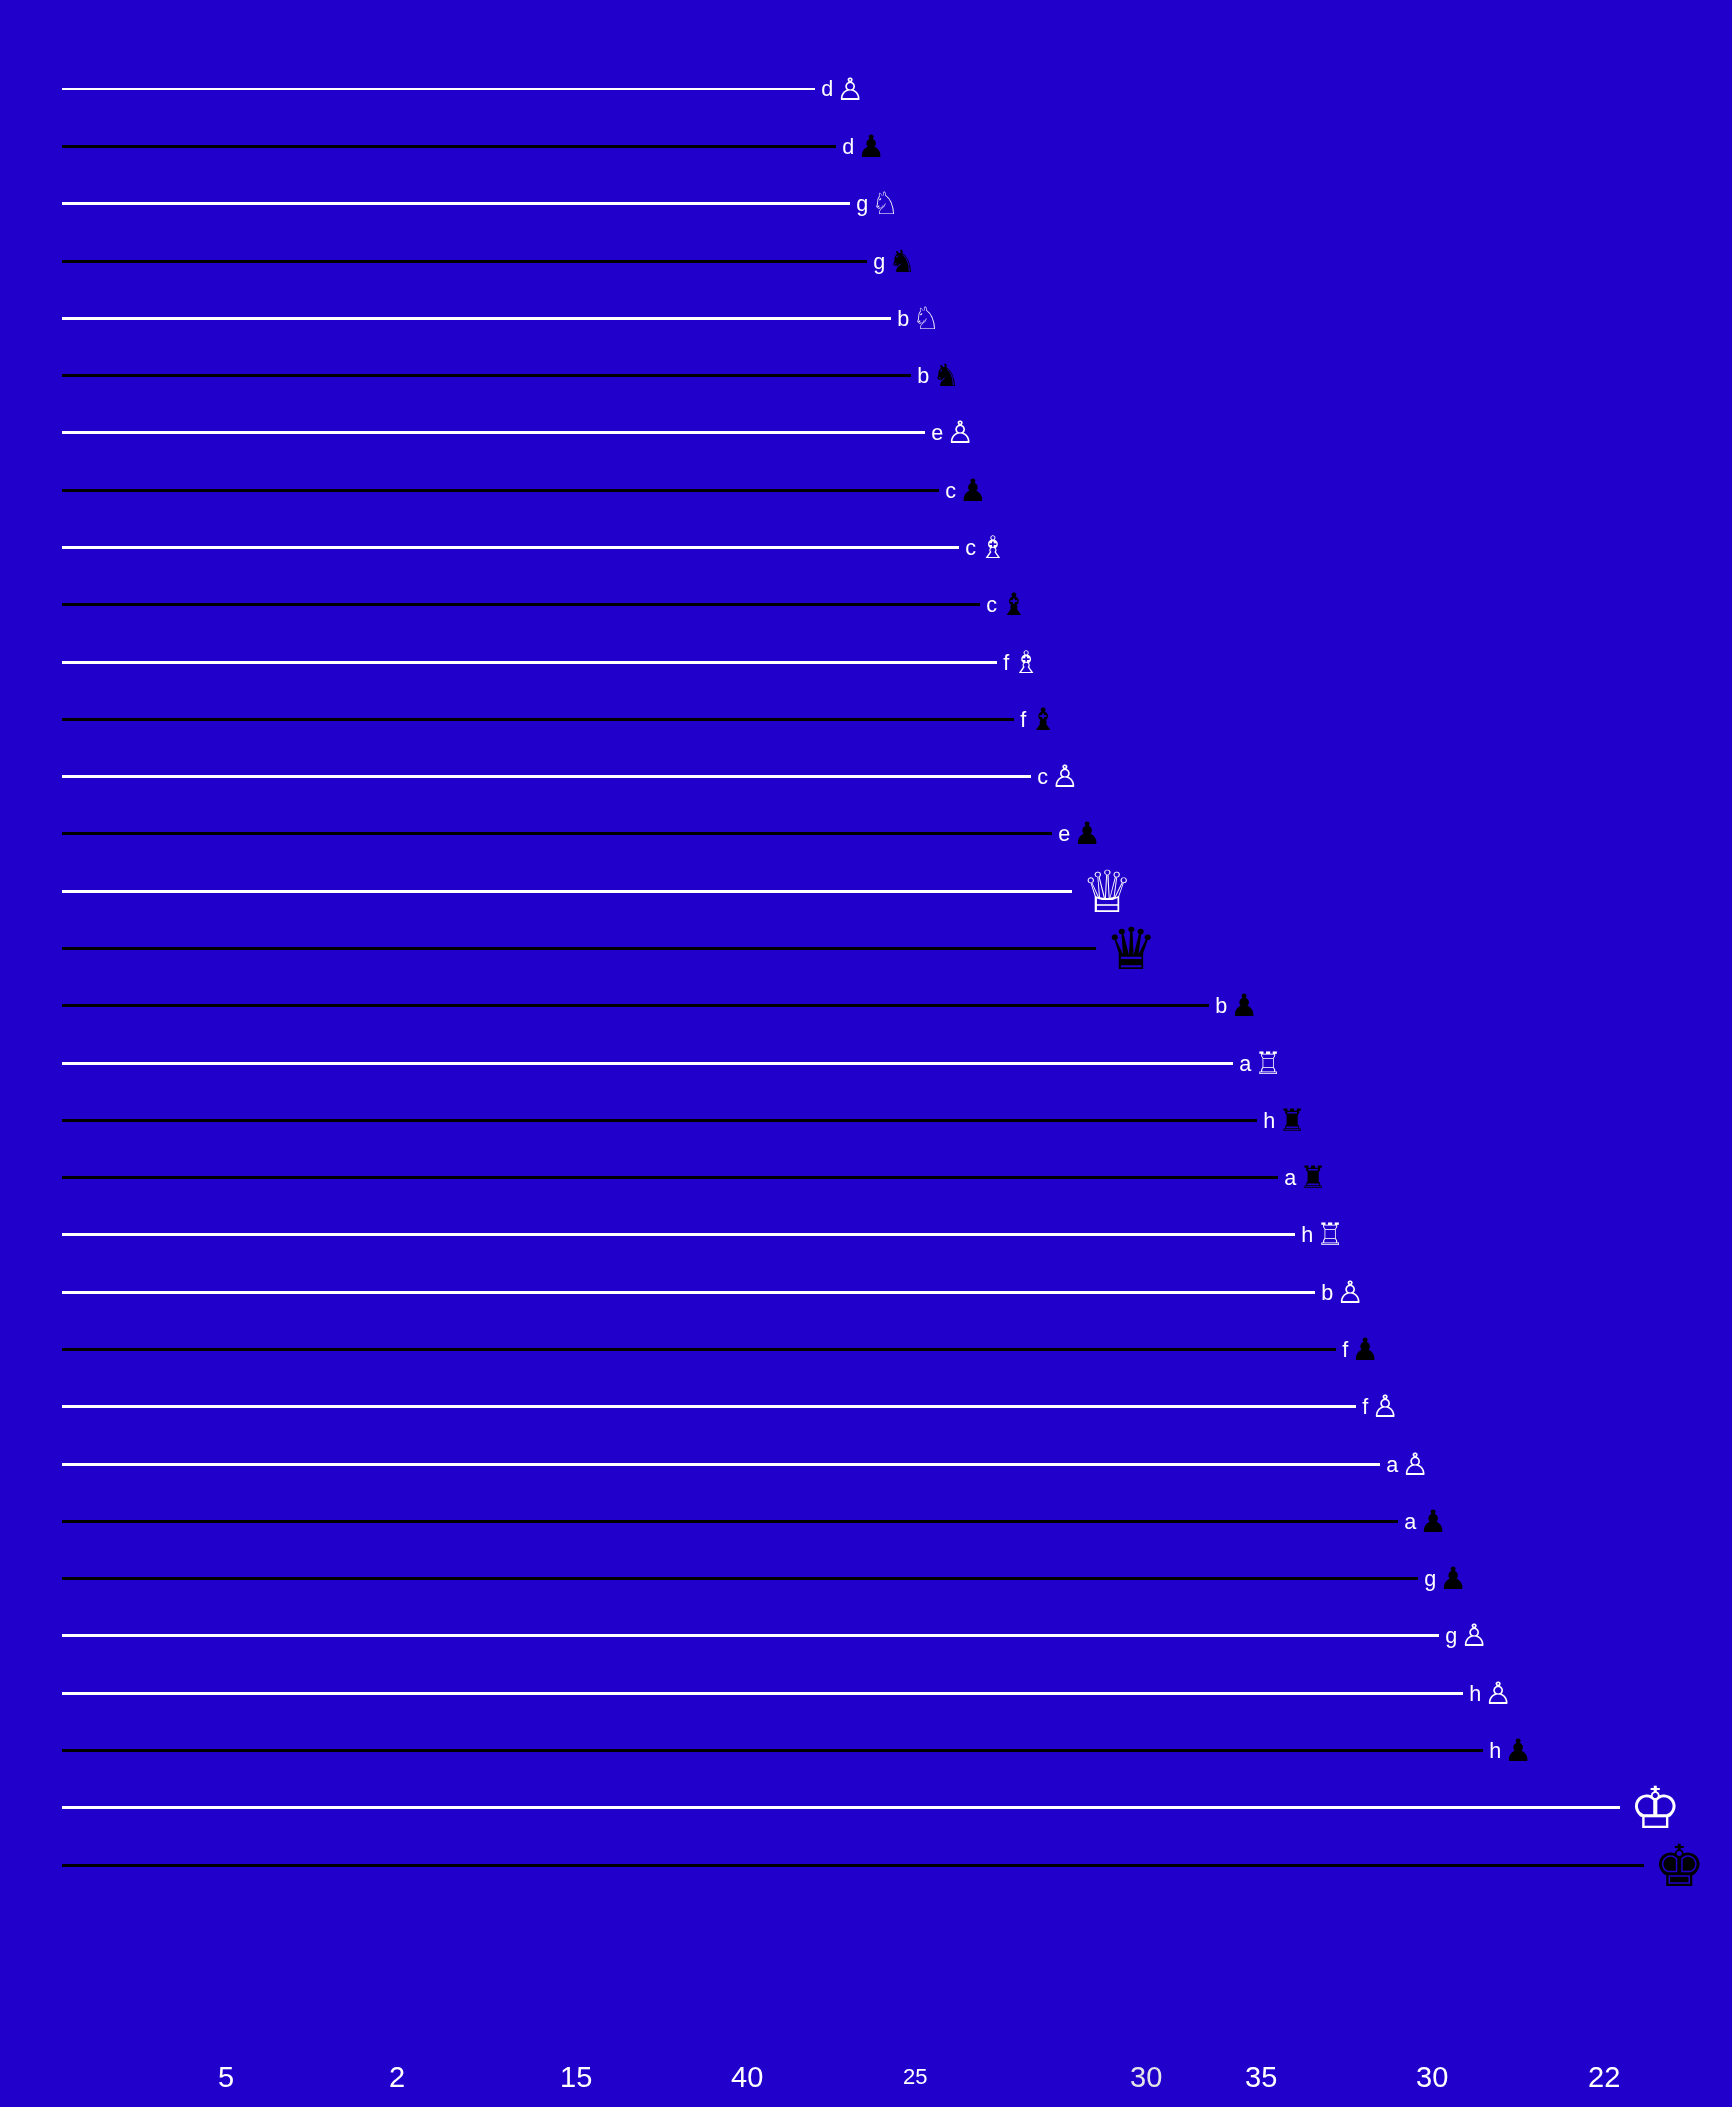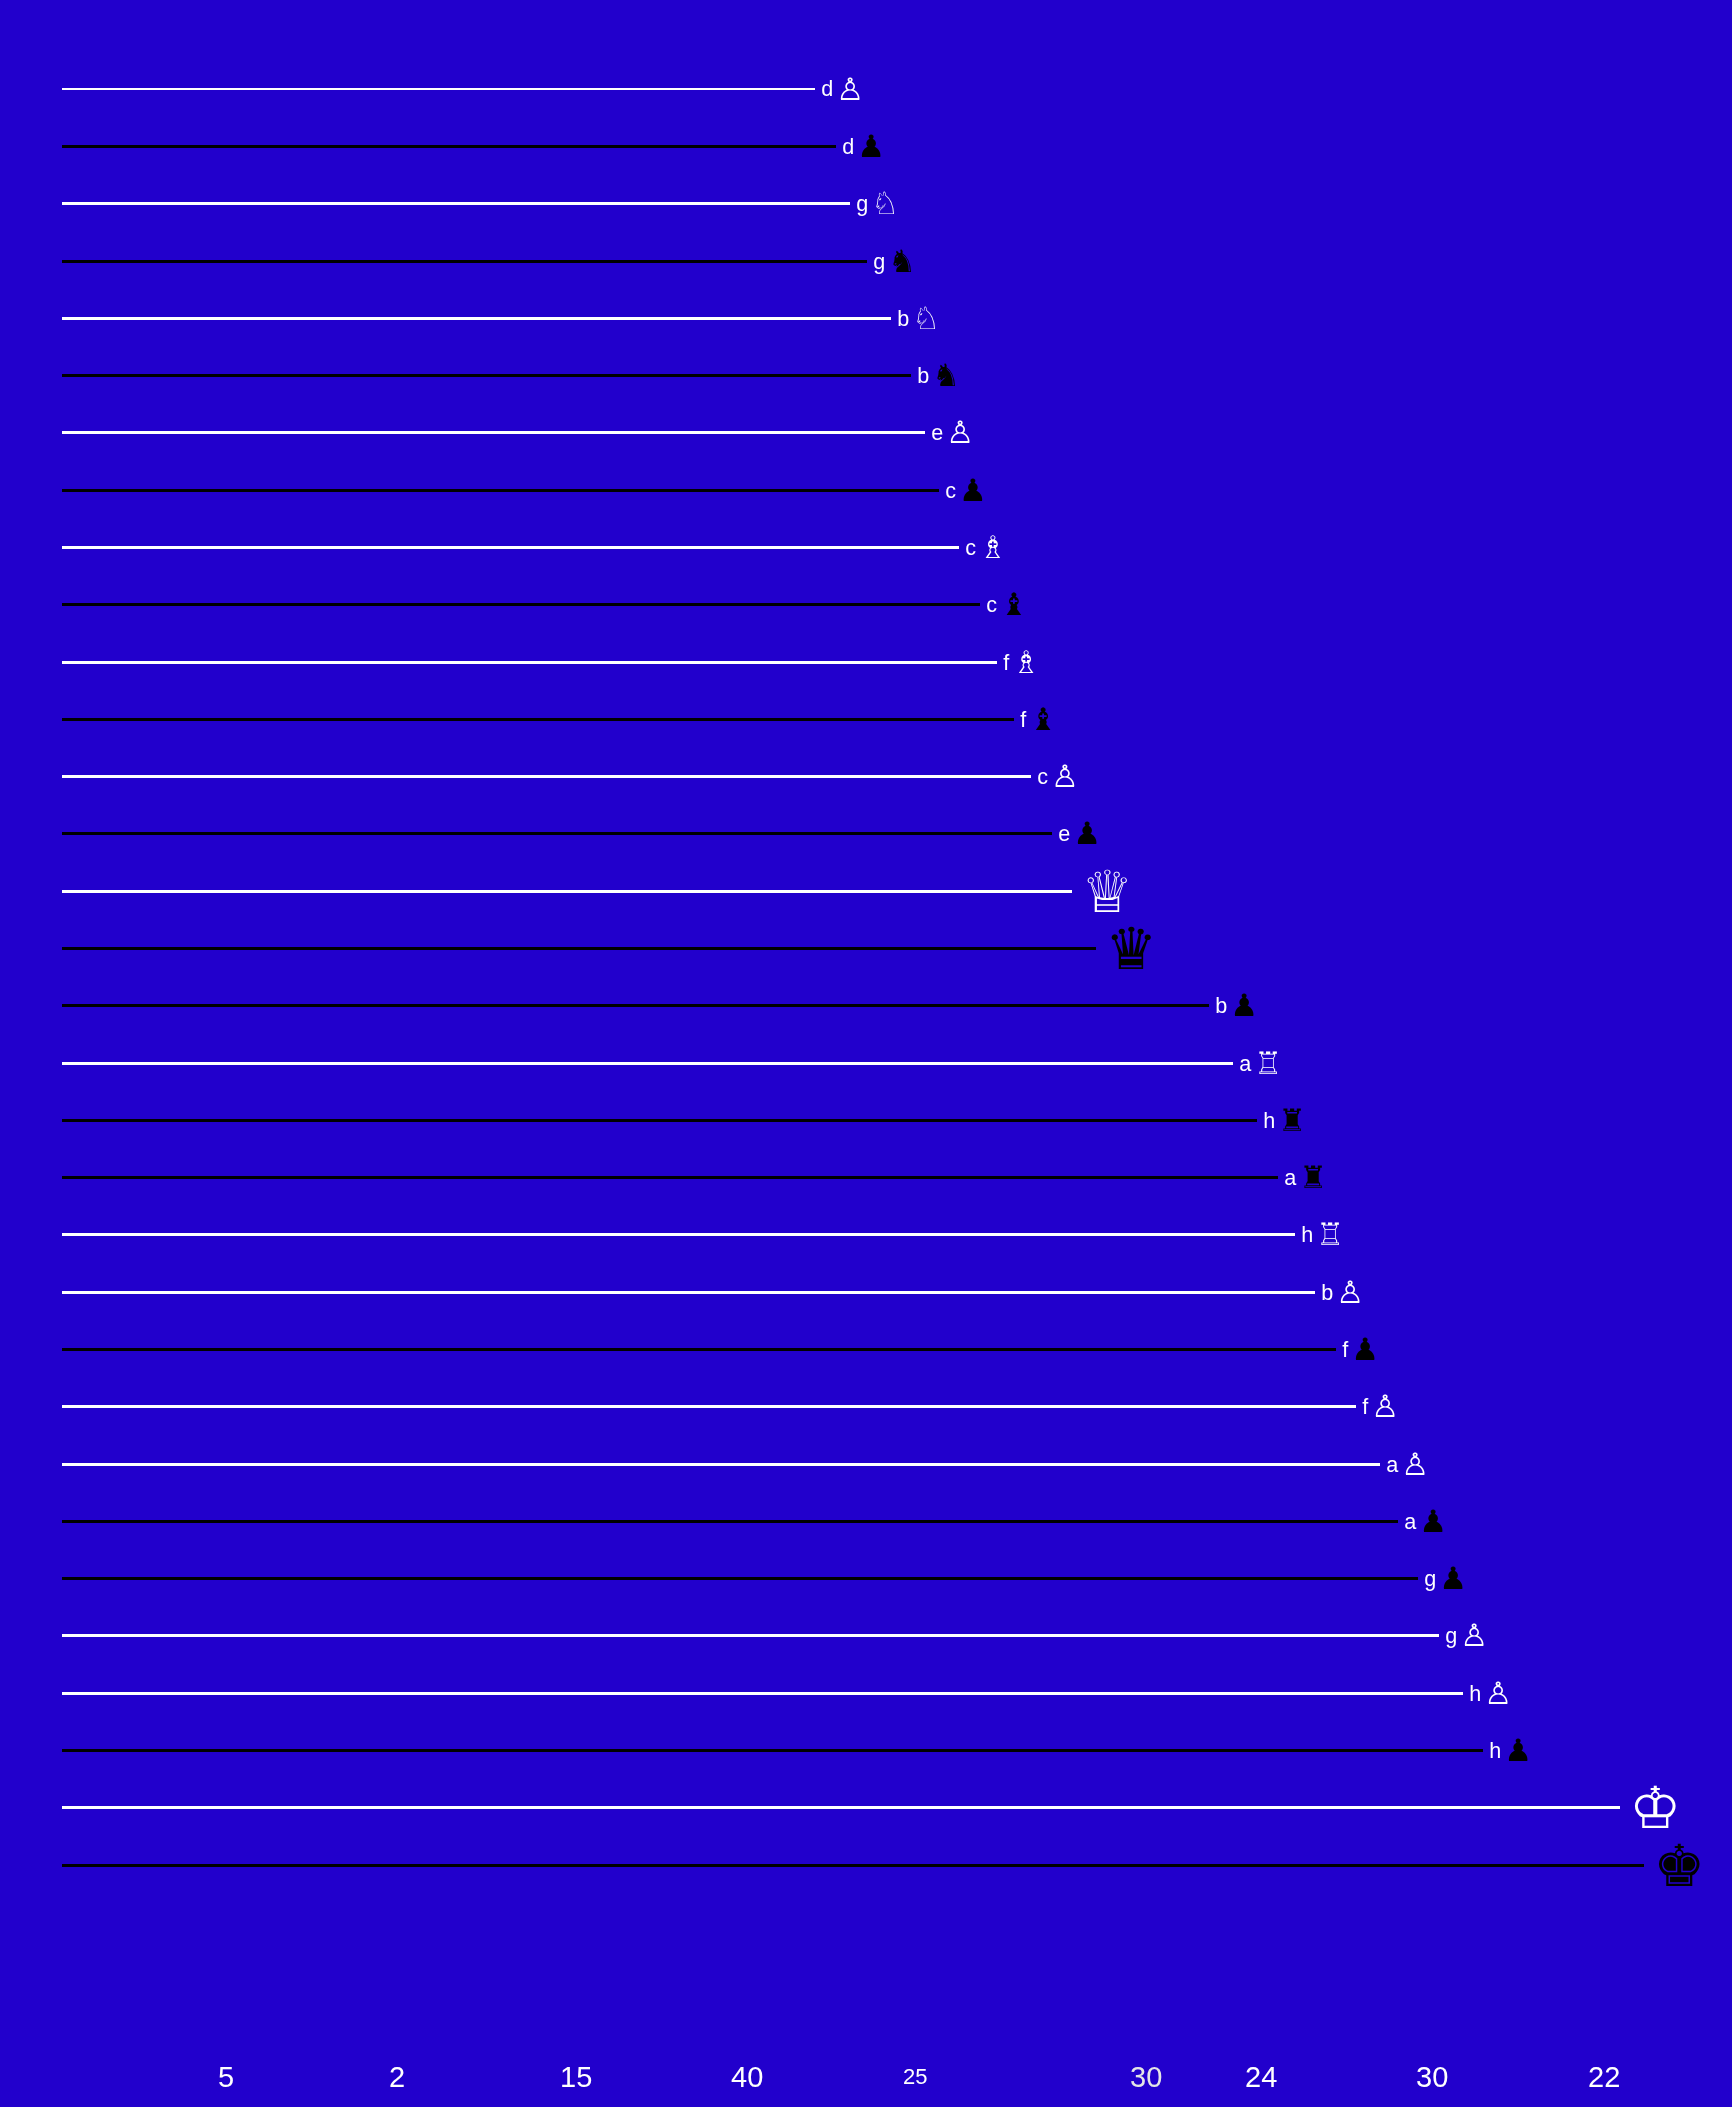--- a/index.html
+++ b/index.html
@@ -302,19 +302,19 @@
       </div>
     </div>
 
   <div id="x-axis" style="position:absolute; bottom:31px; left:62px; right:62px; display:flex; align-items:center;">
   <div style="position: absolute; left: 156px; font-size: 29px; color: white; font-family: Arial;">5</div>
       <div style="position: absolute; left: 327px; font-size: 29px; color: white; font-family: Arial;">2</div>
       <div style="position: absolute; left: 498px; font-size: 29px; color: white; font-family: Arial;">15</div>
       <div style="position: absolute; left: 669px; font-size: 29px; color: white; font-family: Arial;">40</div>
       <div style="position: absolute; left: 841px; font-size: 22px; color: white; font-family: Arial;">25</div>
       <div style="position: absolute; left: 1068px; font-size: 29px; color: #e5e5e5; font-family: Arial;">30</div>
-      <div style="position: absolute; left: 1183px; font-size: 29px; color: white; font-family: Arial;">24</div>
+      <div style="position: absolute; left: 1183px; font-size: 29px; color: white; font-family: Arial;">35</div>
       <div style="position: absolute; left: 1354px; font-size: 29px; color: white; font-family: Arial;">30</div>
       <div style="position: absolute; left: 1526px; font-size: 29px; color: white; font-family: Arial;">22</div>
     </div>
 
 </div>
 
 
 </body></html>

